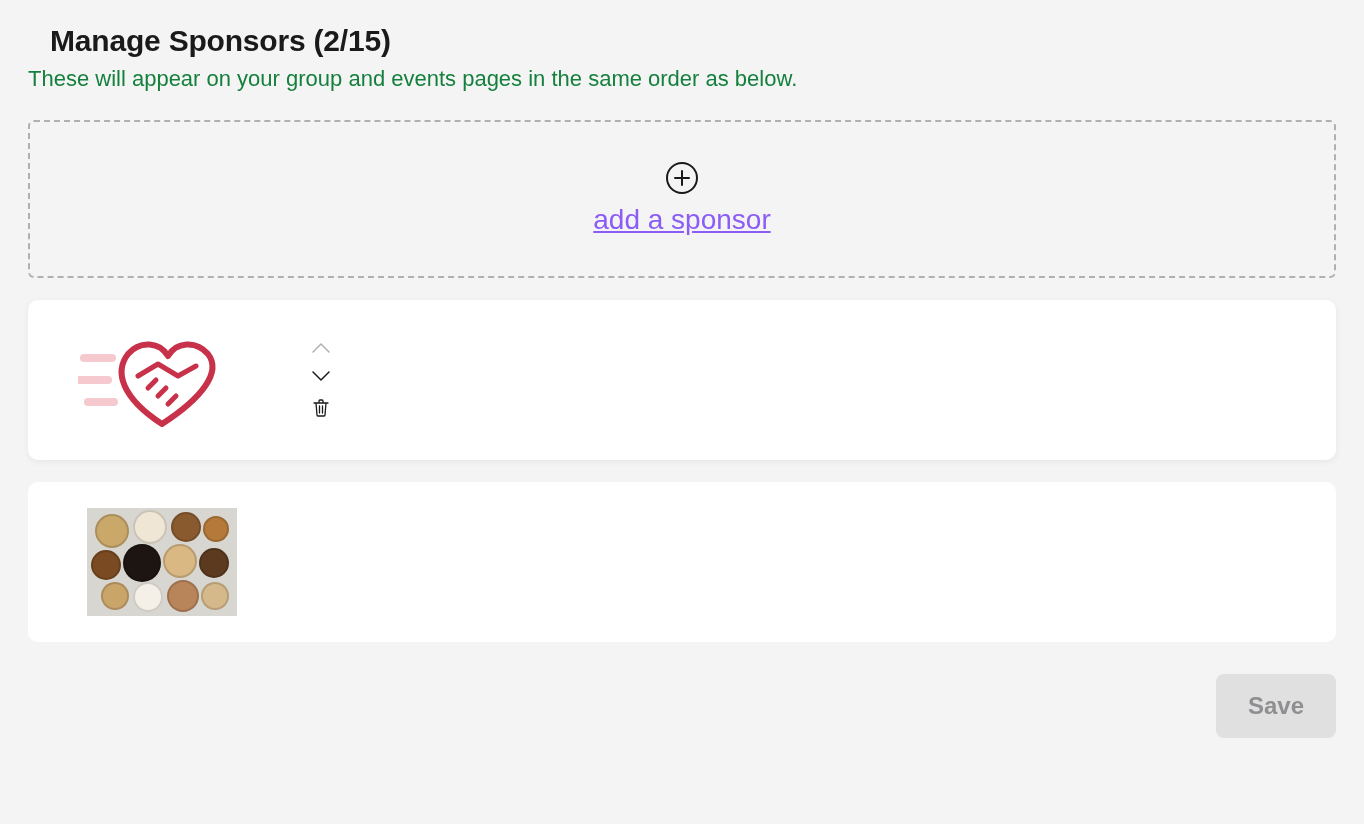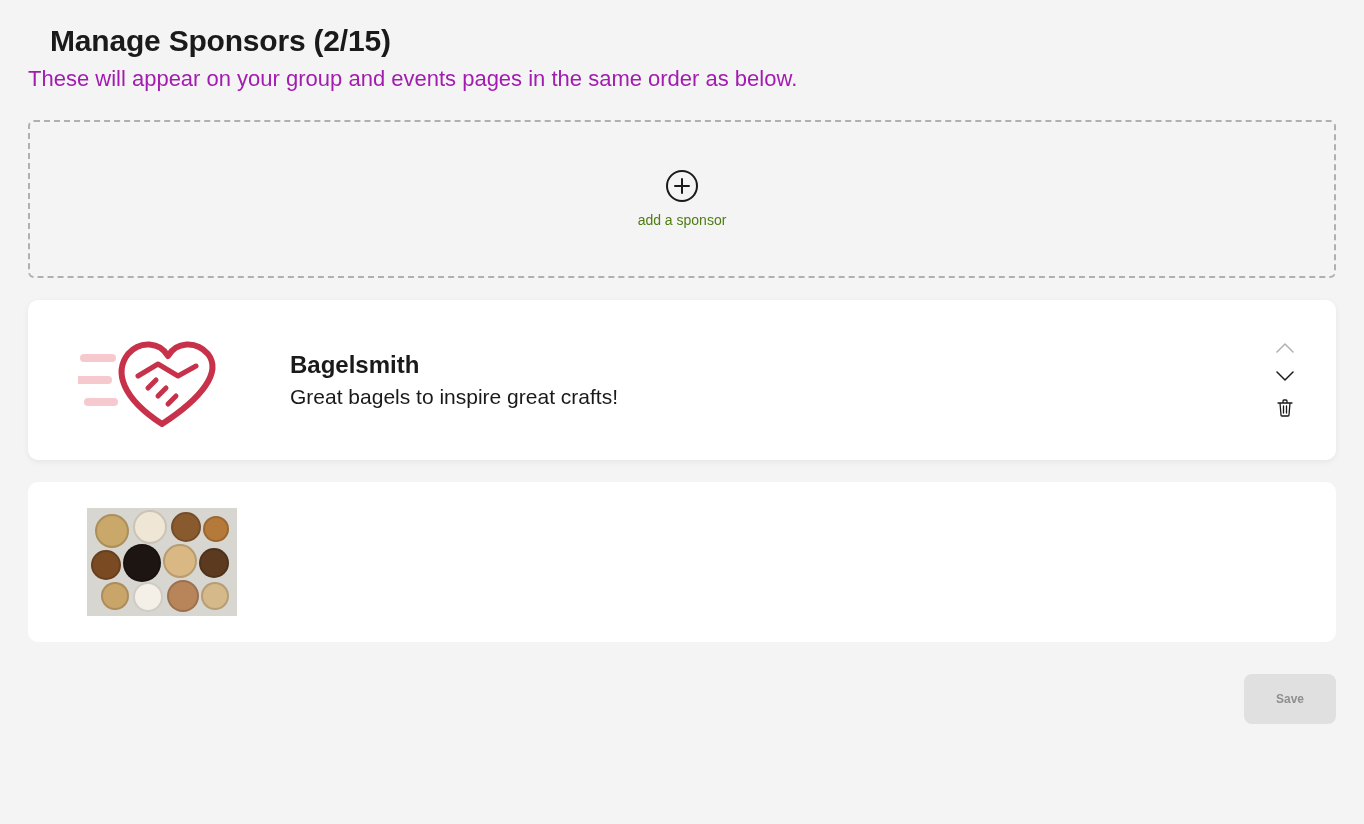--- a/index.html
+++ b/index.html
@@ -14,21 +14,21 @@
   .page-title {
     font-size: 30px;
     font-weight: 700;
     letter-spacing: -0.2px;
     margin-bottom: 8px;
     margin-left: 22px;
   }
   .page-subtitle {
     font-size: 22px;
     font-weight: 400;
-    color: #a21caf;
+    color: #15803d;
     margin-bottom: 28px;
   }
   .add-sponsor-box {
     border: 2px dashed #b0b0b0;
     border-radius: 6px;
     height: 158px;
     display: flex;
     flex-direction: column;
     align-items: center;
     justify-content: center;
@@ -40,22 +40,23 @@
     height: 32px;
     border: 2px solid #1a1a1a;
     border-radius: 50%;
     display: flex;
     align-items: center;
     justify-content: center;
     margin-bottom: 10px;
   }
   .plus-circle svg { display: block; }
   .add-sponsor-label {
-    font-size: 14px;
-    color: #4d7c0f;
+    font-size: 28px;
+    color: #8b5cf6;
+    text-decoration: underline;
   }
   .sponsor-card {
     background: #fff;
     border-radius: 10px;
     padding: 28px 40px 28px 50px;
     display: flex;
     align-items: center;
     margin-bottom: 22px;
     position: relative;
   }
@@ -104,21 +105,21 @@
   .save-row {
     display: flex;
     justify-content: flex-end;
     margin-top: 32px;
   }
   .save-btn {
     background: #e0e0e1;
     color: #8f8f91;
     border: none;
     border-radius: 8px;
-    font-size: 12px;
+    font-size: 24px;
     font-weight: 700;
     padding: 18px 32px;
     cursor: default;
   }
 
   
   .coffee-logo {
     width: 150px;
     height: 108px;
     background: #d8d6d1;
@@ -155,24 +156,20 @@
         <line x1="6" y1="30" x2="34" y2="30"></line>
         <line x1="0" y1="52" x2="30" y2="52"></line>
         <line x1="10" y1="74" x2="36" y2="74"></line>
       </g>
 
       <path d="M84 96 C44 70 36 44 50 26 C62 12 82 14 90 28 C98 14 118 12 130 26 C144 44 124 70 84 96 Z" fill="#fff" stroke="#c7324a" stroke-width="6" stroke-linejoin="round"></path>
 
       <path d="M60 48 L80 36 L100 48 L118 38" fill="none" stroke="#c7324a" stroke-width="5" stroke-linecap="round" stroke-linejoin="round"></path>
       <path d="M70 60 L78 52 M80 68 L88 60 M90 76 L98 68" fill="none" stroke="#c7324a" stroke-width="5" stroke-linecap="round"></path>
     </svg>
-  </div>
-  <div class="sponsor-info">
-    <div class="sponsor-name">Bagelsmith</div>
-    <div class="sponsor-desc">Great bagels to inspire great crafts!</div>
   </div>
   <div class="card-actions">
     <button class="icon-btn disabled" aria-label="move up">
       <svg width="18" height="10" viewBox="0 0 18 10">
           <path d="M1 9 L9 1 L17 9" fill="none" stroke="currentColor" stroke-width="1.5" stroke-linecap="round" stroke-linejoin="round"></path>
         </svg>
     </button>
     <button class="icon-btn" aria-label="move down">
       <svg width="18" height="10" viewBox="0 0 18 10">
           <path d="M1 1 L9 9 L17 1" fill="none" stroke="currentColor" stroke-width="1.5" stroke-linecap="round" stroke-linejoin="round"></path>

